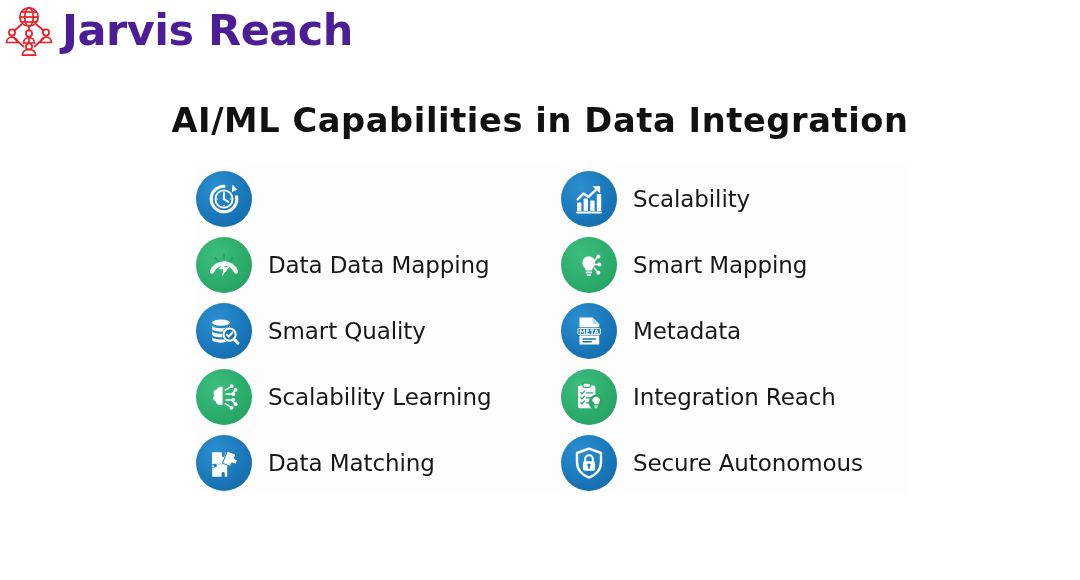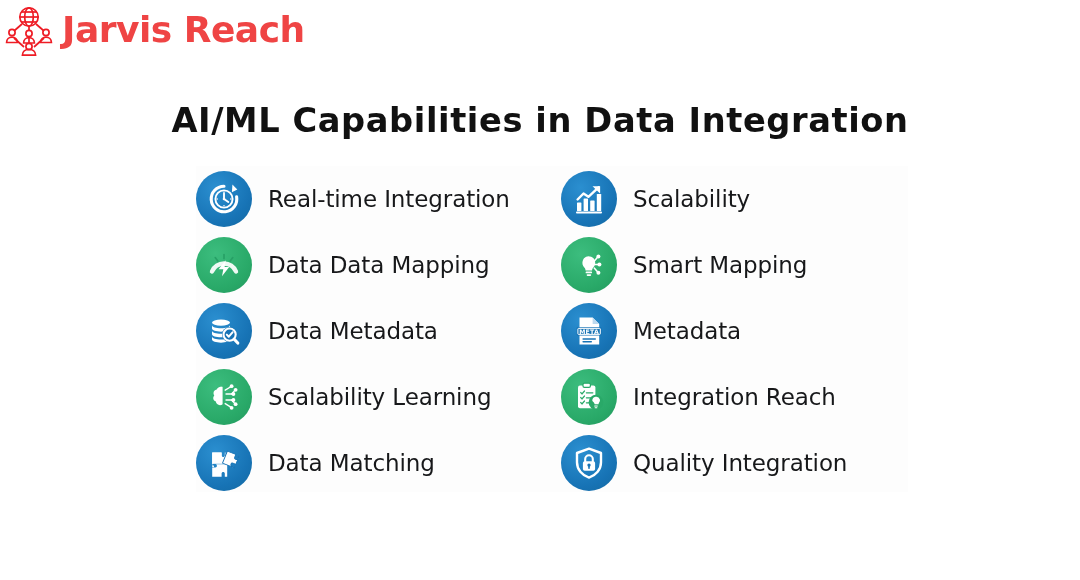--- a/index.html
+++ b/index.html
@@ -30,24 +30,24 @@
     height: 56px;
   }
   .brand-mark {
     width: 50px;
     height: 52px;
     display: block;
     flex: 0 0 auto;
   }
   .brand-text {
     font-family: "DejaVu Sans", sans-serif;
-    font-size: 36px;
+    font-size: 43px;
     font-weight: 700;
     letter-spacing: -0.5px;
-    color: #ef4444;
+    color: #4c1d95;
     line-height: 1;
     white-space: nowrap;
   }
 
   
   .title {
     position: absolute;
     left: 0;
     right: 0;
     top: 100px;
@@ -156,21 +156,20 @@
           <circle cx="18" cy="18" r="8.6" fill="none" stroke="#fff" stroke-width="1.9"></circle>
           <line x1="18" y1="18" x2="18" y2="12.4" stroke="#fff" stroke-width="1.9" stroke-linecap="round"></line>
           <line x1="18" y1="18" x2="22.3" y2="21" stroke="#fff" stroke-width="1.9" stroke-linecap="round"></line>
           <circle cx="18" cy="18" r="1.3" fill="#fff"></circle>
           <circle cx="18" cy="11.2" r="0.75" fill="#fff"></circle>
           <circle cx="24.8" cy="18" r="0.75" fill="#fff"></circle>
           <circle cx="18" cy="24.8" r="0.75" fill="#fff"></circle>
           <circle cx="11.2" cy="18" r="0.75" fill="#fff"></circle>
         </svg>
       </span>
-      <span class="feature-label">Real-time Integration</span>
     </div>
 
     <div class="feature">
       <span class="badge badge-blue">
         <svg width="34" height="34" viewBox="0 0 34 34">
           <g fill="#fff">
             <rect x="5" y="20.5" width="4.4" height="8.5" rx="0.6"></rect>
             <rect x="11.6" y="16.5" width="4.4" height="12.5" rx="0.6"></rect>
             <rect x="18.2" y="18.5" width="4.4" height="10.5" rx="0.6"></rect>
             <rect x="24.8" y="12" width="4.4" height="17" rx="0.6"></rect>
@@ -225,21 +224,21 @@
             <path d="M6 12.2v3.4c0 1.7 4 3.1 9 3.1s9-1.4 9-3.1v-3.4c0 1.7-4 3-9 3s-9-1.3-9-3z"></path>
             <path d="M6 17.8v3.4c0 1.7 4 3.1 9 3.1s9-1.4 9-3.1v-3.4c0 1.7-4 3-9 3s-9-1.3-9-3z"></path>
             <path d="M6 23.4v3.2c0 1.7 4 3.1 9 3.1s9-1.4 9-3.1v-3.2c0 1.7-4 3-9 3s-9-1.3-9-3z"></path>
           </g>
           <circle cx="23.6" cy="21.6" r="7.6" fill="#1773b5"></circle>
           <circle cx="23.6" cy="21.6" r="6.1" fill="none" stroke="#fff" stroke-width="2.1"></circle>
           <line x1="28.2" y1="26.2" x2="31.8" y2="30" stroke="#fff" stroke-width="3.1" stroke-linecap="round"></line>
           <polyline points="20.8,21.6 22.8,23.7 26.5,19.3" fill="none" stroke="#fff" stroke-width="2" stroke-linecap="round" stroke-linejoin="round"></polyline>
         </svg>
       </span>
-      <span class="feature-label">Data Metadata</span>
+      <span class="feature-label">Smart Quality</span>
     </div>
 
     <div class="feature">
       <span class="badge badge-blue">
         <svg width="34" height="34" viewBox="0 0 34 34">
           <path d="M7.5 3.4h13.1l6.6 6.6v20.6H7.5z" fill="#fff"></path>
           <path d="M20.6 3.4l6.6 6.6h-6.6z" fill="#bcd9ef"></path>
           <rect x="4.6" y="13.2" width="25" height="8.4" rx="1" fill="#1773b5"></rect>
           <rect x="5.9" y="14.4" width="22.4" height="6" rx="0.6" fill="none" stroke="#fff" stroke-width="1"></rect>
           <text x="17.1" y="19.7" font-family="DejaVu Sans, sans-serif" font-size="6.2" font-weight="700" fill="#fff" text-anchor="middle" letter-spacing="0.2">META</text>
@@ -322,17 +321,17 @@
     <div class="feature">
       <span class="badge badge-blue">
         <svg width="34" height="34" viewBox="0 0 34 34">
           <path d="M17 2.6l12 4.4v9.2c0 7.3-5 13.2-12 15.4-7-2.2-12-8.1-12-15.4V7z" fill="none" stroke="#fff" stroke-width="2.4" stroke-linejoin="round"></path>
           <path d="M13.2 15.6v-2.5a3.8 3.8 0 0 1 7.6 0v2.5" fill="none" stroke="#fff" stroke-width="2.1" stroke-linecap="round"></path>
           <rect x="10.9" y="15.2" width="12.2" height="9.6" rx="1.8" fill="#fff"></rect>
           <circle cx="17" cy="19.1" r="1.7" fill="#1773b5"></circle>
           <rect x="16.2" y="19.6" width="1.6" height="3.4" rx="0.8" fill="#1773b5"></rect>
         </svg>
       </span>
-      <span class="feature-label">Quality Integration</span>
+      <span class="feature-label">Secure Autonomous</span>
     </div>
 
   </div>
 </div>
 
 </body></html>

